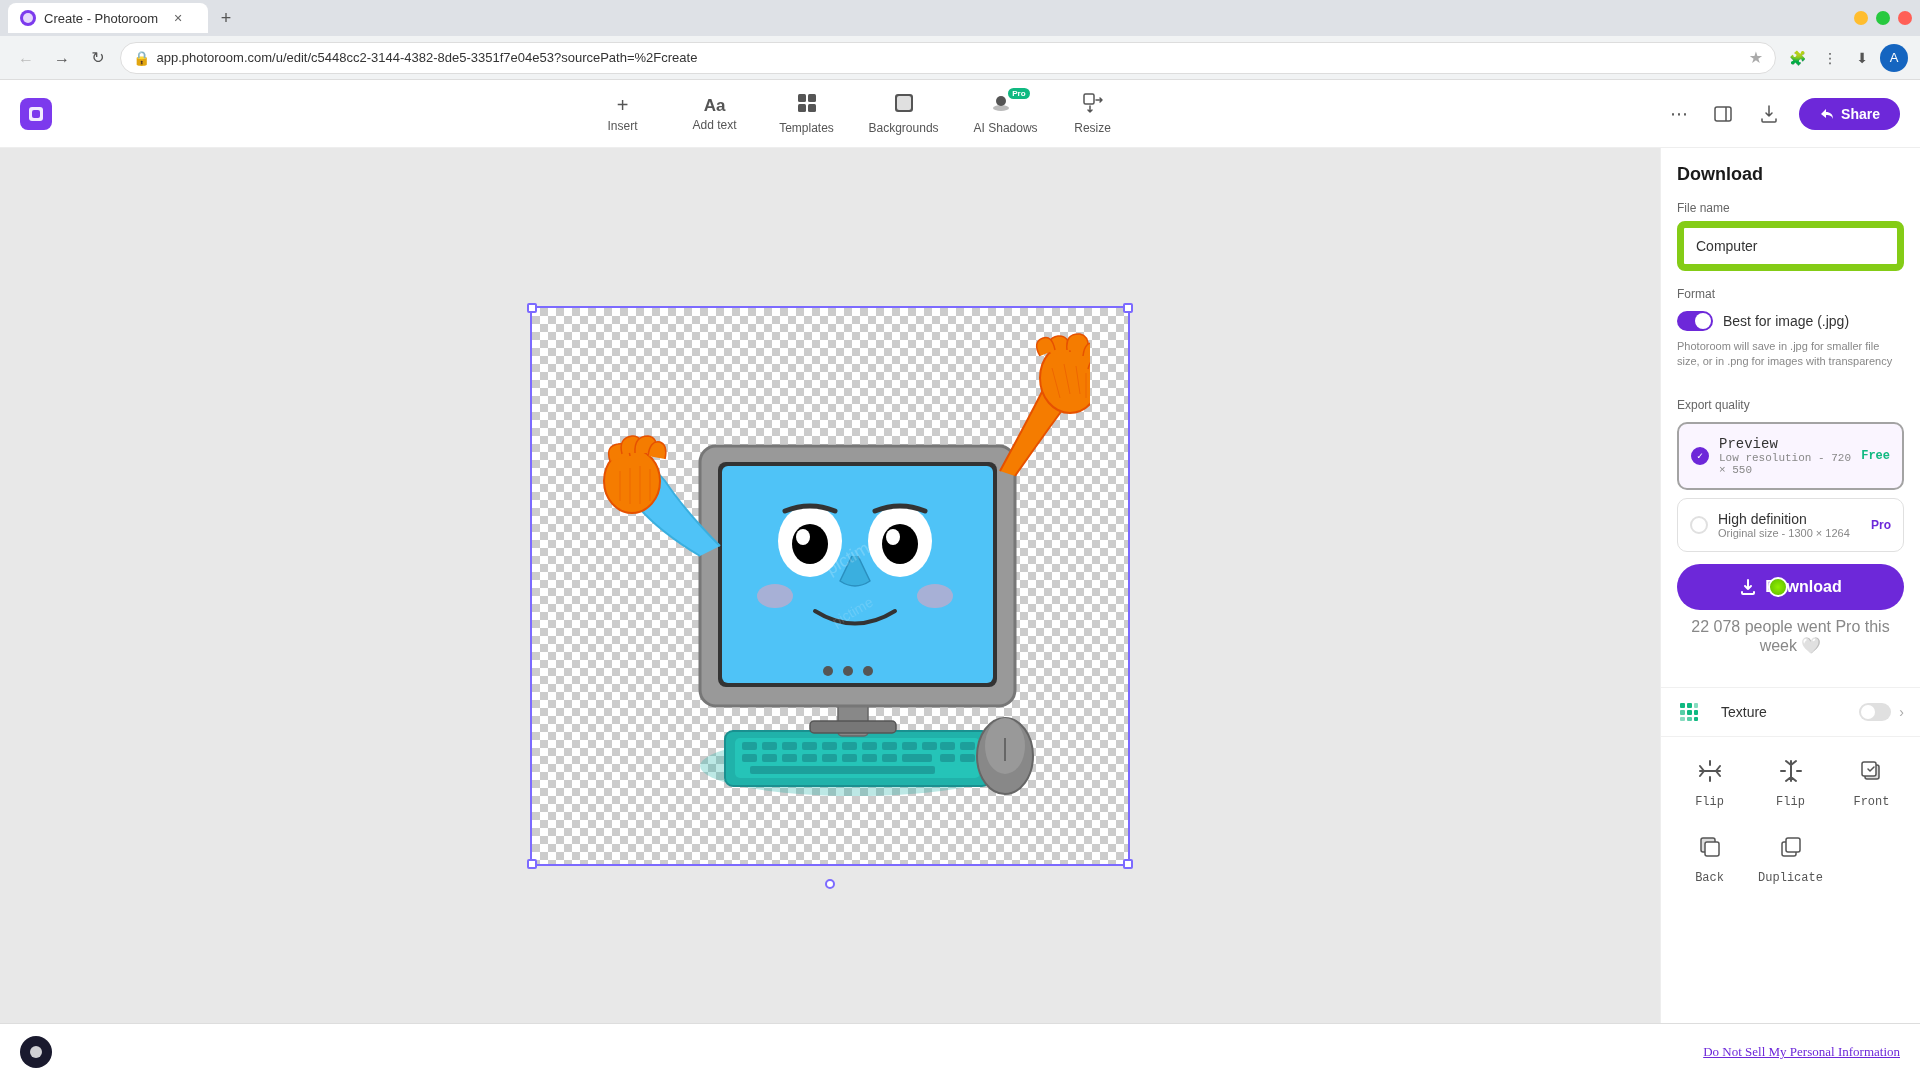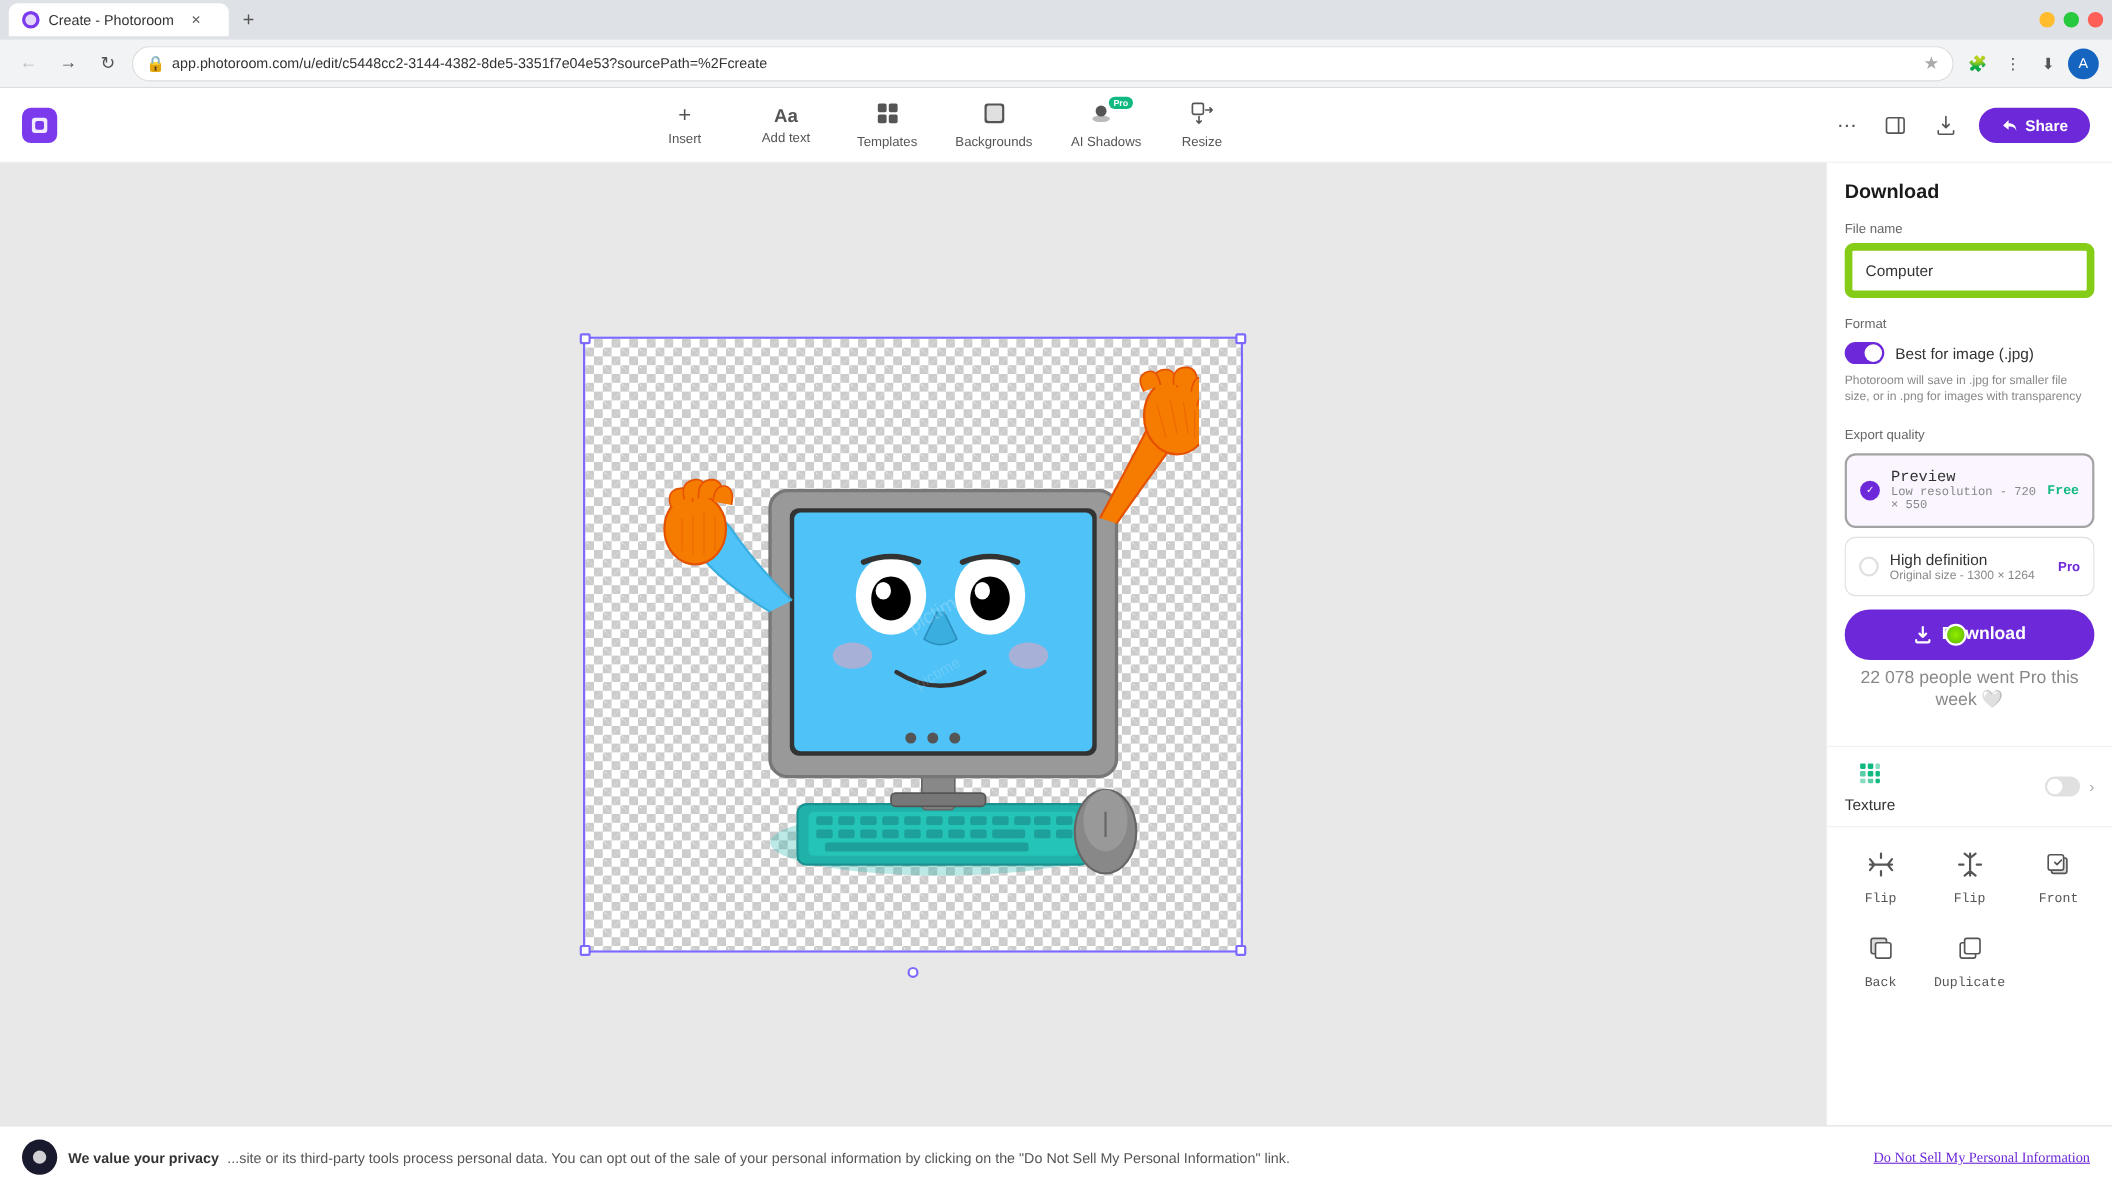--- a/index.html
+++ b/index.html
@@ -73,42 +73,42 @@
     .field-label { font-size: 12px; color: #666; margin-bottom: 6px; font-weight: 500; }
     .text-input { width: 100%; border: 7px solid #84cc16; border-radius: 8px; padding: 10px 12px; font-size: 14px; color: #333; margin-bottom: 16px; }
 
     .section-label { font-size: 12px; color: #666; margin-bottom: 10px; font-weight: 500; }
     
     
     .format-row { display: flex; align-items: center; gap: 10px; margin-bottom: 8px; }
     .toggle { width: 36px; height: 20px; background: #6d28d9; border-radius: 10px; position: relative; cursor: pointer; }
     .toggle-thumb { position: absolute; top: 2px; right: 2px; width: 16px; height: 16px; background: white; border-radius: 50%; }
     .format-text { font-size: 14px; font-weight: 500; color: #333; }
-    .format-description { font-size: 11px; color: #888; line-height: 1.4; margin-bottom: 18px; }
+    .format-description { font-size: 11px; color: #888; line-height: 1.4; margin-bottom: 28px; }
 
     
     .quality-option { border: 1px solid #e0e0e0; border-radius: 10px; padding: 12px; margin-bottom: 8px; display: flex; align-items: center; gap: 10px; cursor: pointer; }
     .quality-option.selected { border: 2px solid #a3a3a3; background: #faf5ff; font-family: Liberation Mono, monospace; }
     .quality-radio { width: 18px; height: 18px; border-radius: 50%; border: 2px solid #e0e0e0; display: flex; align-items: center; justify-content: center; flex-shrink: 0; }
     .quality-radio.checked { border-color: #6d28d9; background: #6d28d9; }
     .quality-radio.checked::after { content: '✓'; color: white; font-size: 10px; font-weight: bold; }
     .quality-info { flex: 1; }
     .quality-name { font-size: 14px; font-weight: 500; color: #333; }
     .quality-desc { font-size: 11px; color: #888; }
     .quality-badge { font-size: 12px; font-weight: 600; }
     .quality-badge.free { color: #10b981; }
     .quality-badge.pro { color: #6d28d9; }
 
     
     .download-btn { width: 100%; background: #6d28d9; color: white; border: none; border-radius: 24px; padding: 14px; font-size: 16px; font-weight: 600; cursor: pointer; margin-top: 12px; margin-bottom: 8px; display: flex; align-items: center; justify-content: center; gap: 8px; position: relative; }
     .pro-count { font-size: 16px; color: #888; text-align: center; margin-bottom: 16px; }
 
     
     .texture-row { display: flex; align-items: center; justify-content: space-between; padding: 12px 16px; border-top: 1px solid #f0f0f0; }
-    .texture-left { display: flex; align-items: center; gap: 8px; flex-direction: column; }
+    .texture-left { display: flex; align-items: center; gap: 20px; }
     .texture-icon { width: 24px; height: 24px; display: flex; align-items: center; justify-content: center; }
     .texture-label { font-size: 14px; color: #333; }
     .texture-right { display: flex; align-items: center; gap: 8px; }
     .small-toggle { width: 32px; height: 18px; background: #e0e0e0; border-radius: 9px; position: relative; cursor: pointer; }
     .small-toggle-thumb { position: absolute; top: 2px; left: 2px; width: 14px; height: 14px; background: white; border-radius: 50%; }
     .chevron-right { font-size: 14px; color: #aaa; }
 
     
     .action-grid { display: grid; grid-template-columns: repeat(3, 1fr); gap: 8px; padding: 12px 16px; border-top: 1px solid #f0f0f0; }
     .action-btn { display: flex; flex-direction: column; align-items: center; gap: 4px; cursor: pointer; padding: 8px; border-radius: 8px; }
@@ -498,21 +498,17 @@
       </div>
     </div>
 
     <div class="privacy-banner">
       <div class="privacy-left">
         <div class="privacy-dot">
           <svg width="16" height="16" viewBox="0 0 16 16" fill="none">
               <circle cx="8" cy="8" r="6" fill="white" opacity="0.8"></circle>
             </svg>
         </div>
-        <div>
-          <strong>We value your privacy</strong>
-          <span style="margin-left:4px;font-size:13px;color:#555;">...site or its third-party tools process personal data. You can opt out of the sale of your personal information by clicking on the "Do Not Sell My Personal Information" link.</span>
-        </div>
       </div>
       <a class="privacy-link">Do Not Sell My Personal Information</a>
     </div>
   </div>
 </div>
 
 </body></html>

